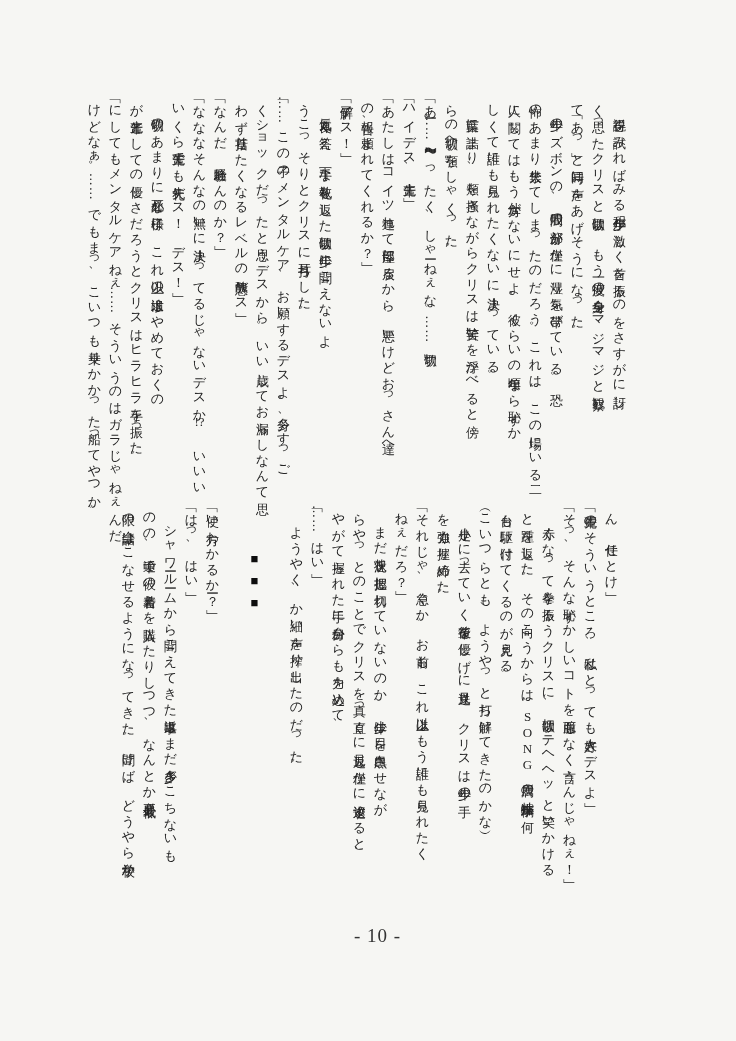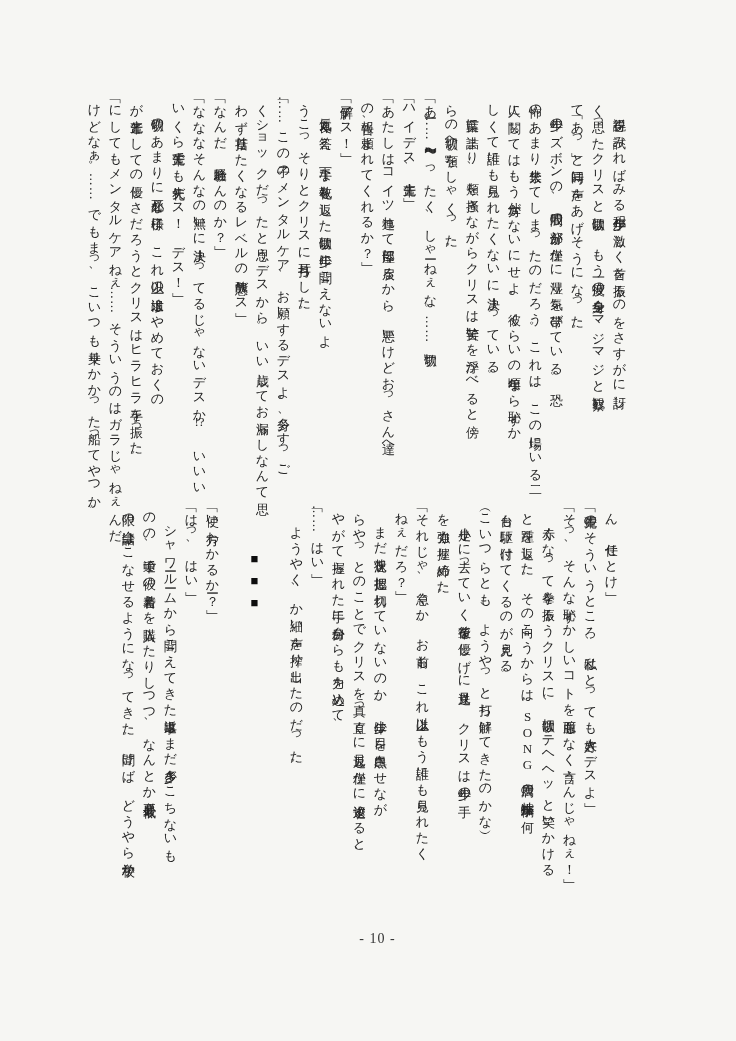--- a/index.html
+++ b/index.html
@@ -46,21 +46,21 @@
     font-size: 13px;
   }
   .upright { text-orientation: upright; }
   .tcy { text-combine-upright: all; letter-spacing: 0; }
   .pagenum {
     position: absolute;
     left: 0;
     right: 0;
     bottom: 94px;
     text-align: center;
-    font-size: 14px;
+    font-size: 19px;
     letter-spacing: 1px;
     color: #333;
     padding-left: 19px;
   }
 </style>
 </head>
 <body>
 
 <div id="upper-block" class="vblock">
     <p class="tcol indent">説得を試みればみる程少年が激しく首を振るのをさすがに訝し</p>

